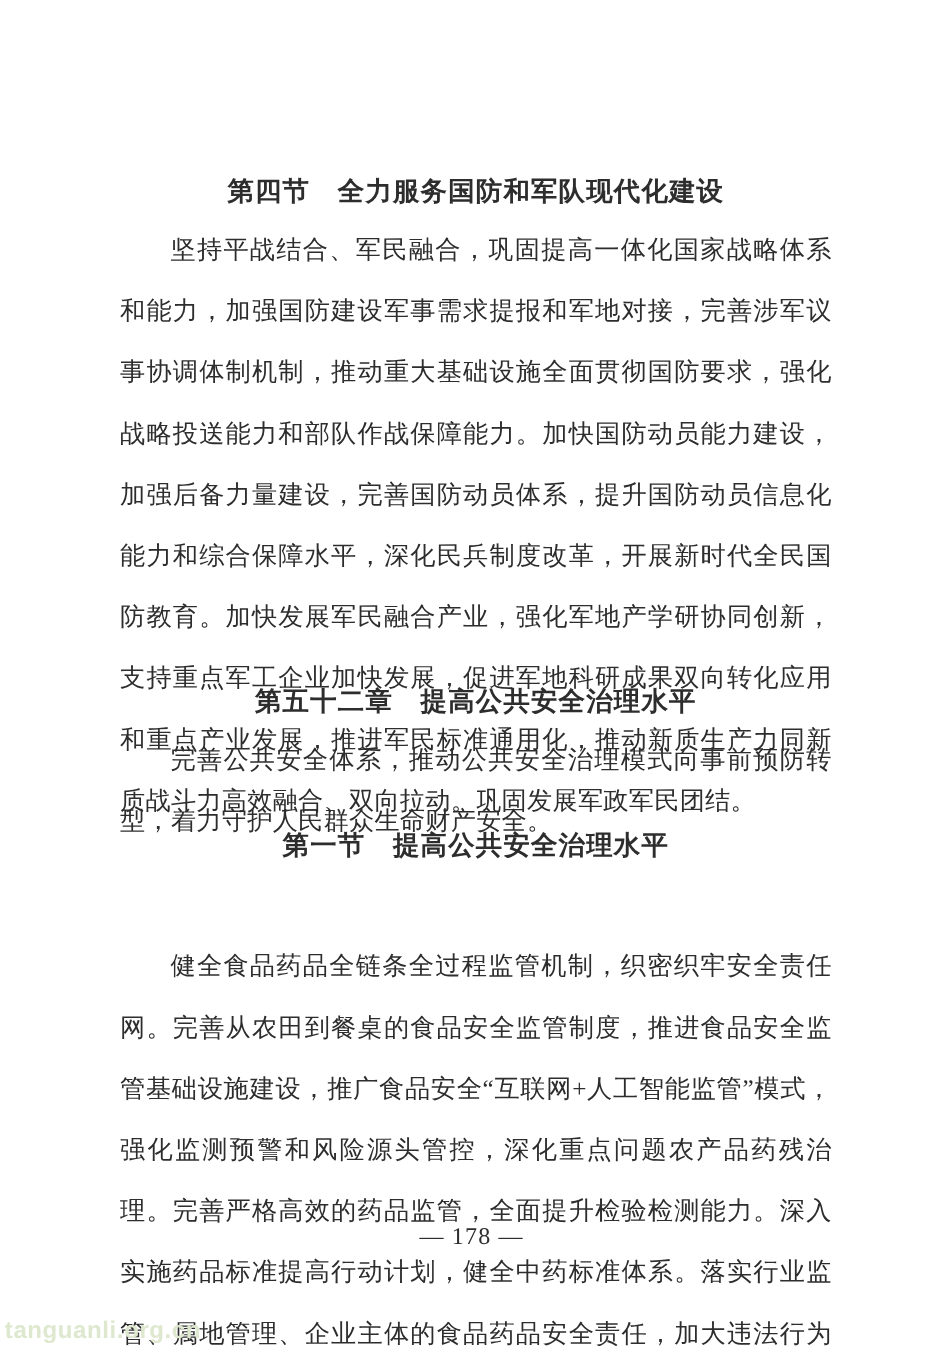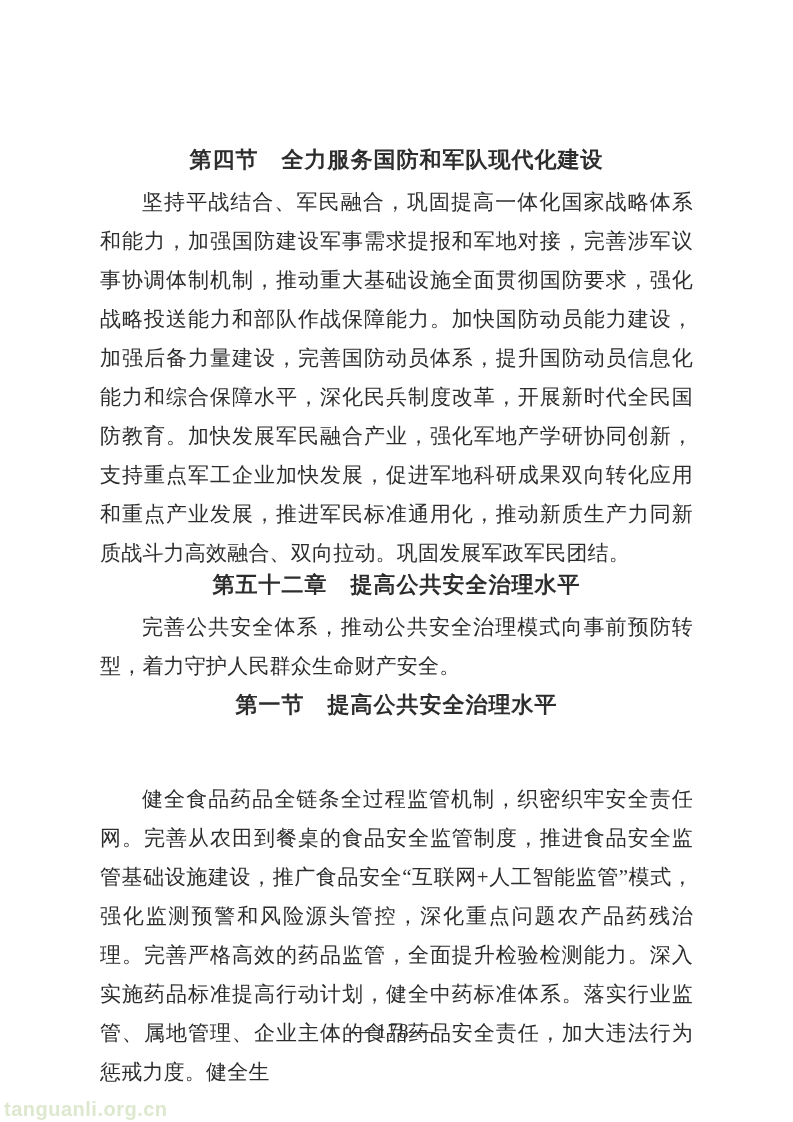--- a/index.html
+++ b/index.html
@@ -24,21 +24,21 @@
   }
   .heading {
     font-size: 22px;
     font-weight: 700;
     text-align: center;
     line-height: 30px;
     letter-spacing: 1px;
   }
   .para {
     font-size: 21px;
-    line-height: 39px;
+    line-height: 51px;
     text-align: justify;
     text-indent: 2em;
     letter-spacing: 0.2px;
   }
   .page-number {
     position: absolute;
     left: 0;
     width: 786px;
     text-align: center;
     font-size: 20px;

